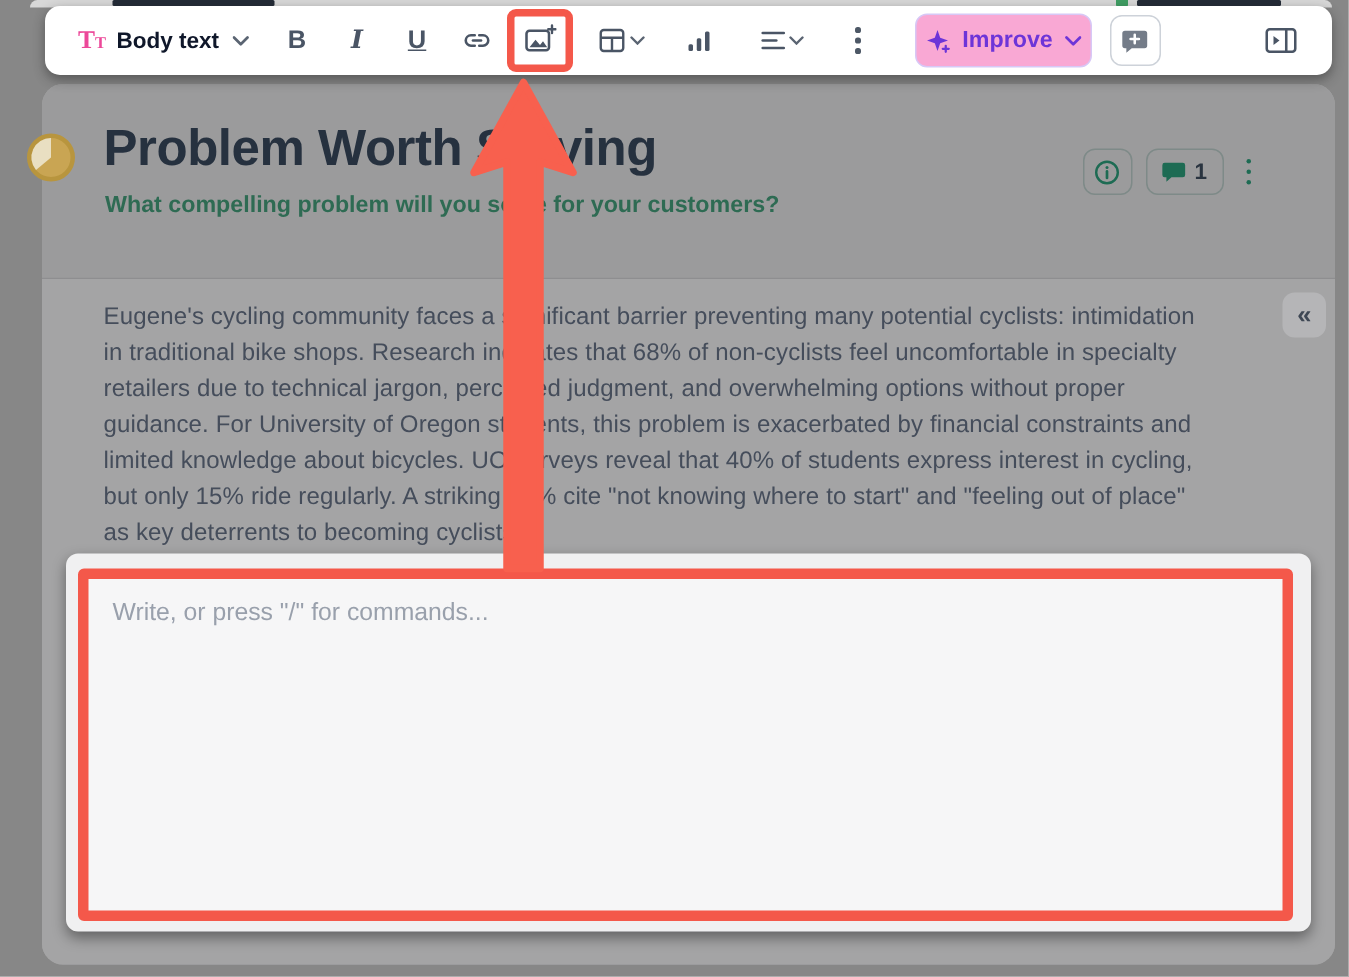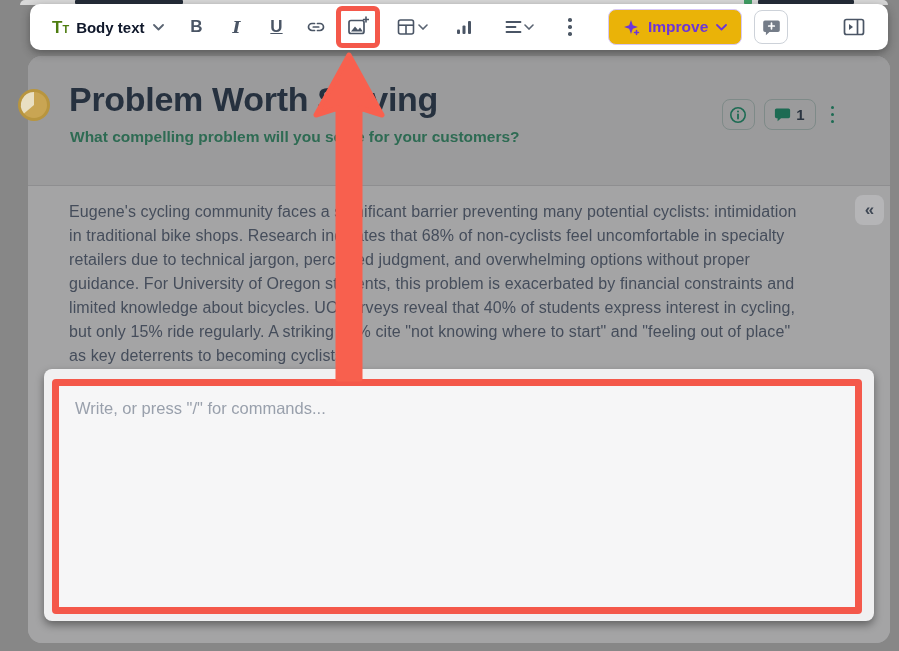--- a/index.html
+++ b/index.html
@@ -12,33 +12,33 @@
   .frag{position:absolute;top:0;height:4px;background:#232b37;border-radius:1px;}
   .frag-dot{position:absolute;top:0;width:8px;height:5px;background:#3f9e63;border-radius:0 0 2px 2px;}
 
   
   .toolbar{position:absolute;left:30px;top:4px;width:858px;height:46px;background:#ffffff;
            border-radius:10px;box-shadow:0 3px 8px rgba(30,30,30,.45);
            display:flex;align-items:center;padding:0 18px 0 22px;box-sizing:border-box;z-index:5;}
   .tbtn{height:32px;min-width:32px;display:flex;align-items:center;justify-content:center;
         border:none;background:none;color:#4d5866;border-radius:6px;padding:0;cursor:pointer;}
   .style-sel{display:flex;align-items:center;gap:7px;margin-right:16px;cursor:pointer;}
-  .tt{color:#4d7c0f;font-weight:700;line-height:1;}
+  .tt{color:#ec4899;font-weight:700;line-height:1;font-family:Liberation Serif, serif;}
   .tt .big{font-size:17px;}
   .tt .small{font-size:11px;}
   .style-label{font-size:15px;font-weight:700;color:#0f172a;}
   .fmt{font-size:17px;font-weight:700;color:#4a5565;}
   .fmt.it{font-family:"DejaVu Serif",serif;font-style:italic;}
   .fmt.ul{text-decoration:underline;}
   .grp{display:flex;align-items:center;gap:8px;}
   .ring{border:5px solid var(--highlight_red,#f4584a);border-radius:6px;margin:0 4px;line-height:0;}
   .ring .tbtn{height:32px;width:34px;}
   .chev{margin-left:2px;}
-  .improve-btn{display:flex;align-items:center;gap:8px;margin-left:30px;height:36px;padding:0 14px;
-               background:#eab308;border:1.5px solid #d7c8f6;border-radius:8px;cursor:pointer;text-align:center;}
+  .improve-btn{display:flex;align-items:center;gap:8px;margin-left:30px;height:36px;padding:0 6px;
+               background:#f9a8d4;border:1.5px solid #d7c8f6;border-radius:8px;cursor:pointer;text-align:center;}
   .improve-label{color:var(--improve_purple,#6d35d8);font-size:15.5px;font-weight:700;}
   .addc-btn{margin-left:12px;height:34px;width:34px;border:1.5px solid #cdd2d9;border-radius:8px;
             background:#fff;display:flex;align-items:center;justify-content:center;cursor:pointer;}
   .panel-btn{margin-left:auto;}
 
   
   .card{position:absolute;left:28px;top:56px;width:862px;height:587px;background:#a4a4a5;
         border-radius:14px;z-index:1;}
   .card-header{position:relative;height:129px;background:#9b9b9c;border-radius:14px 14px 0 0;
                border-bottom:1px solid #8e8e90;}

